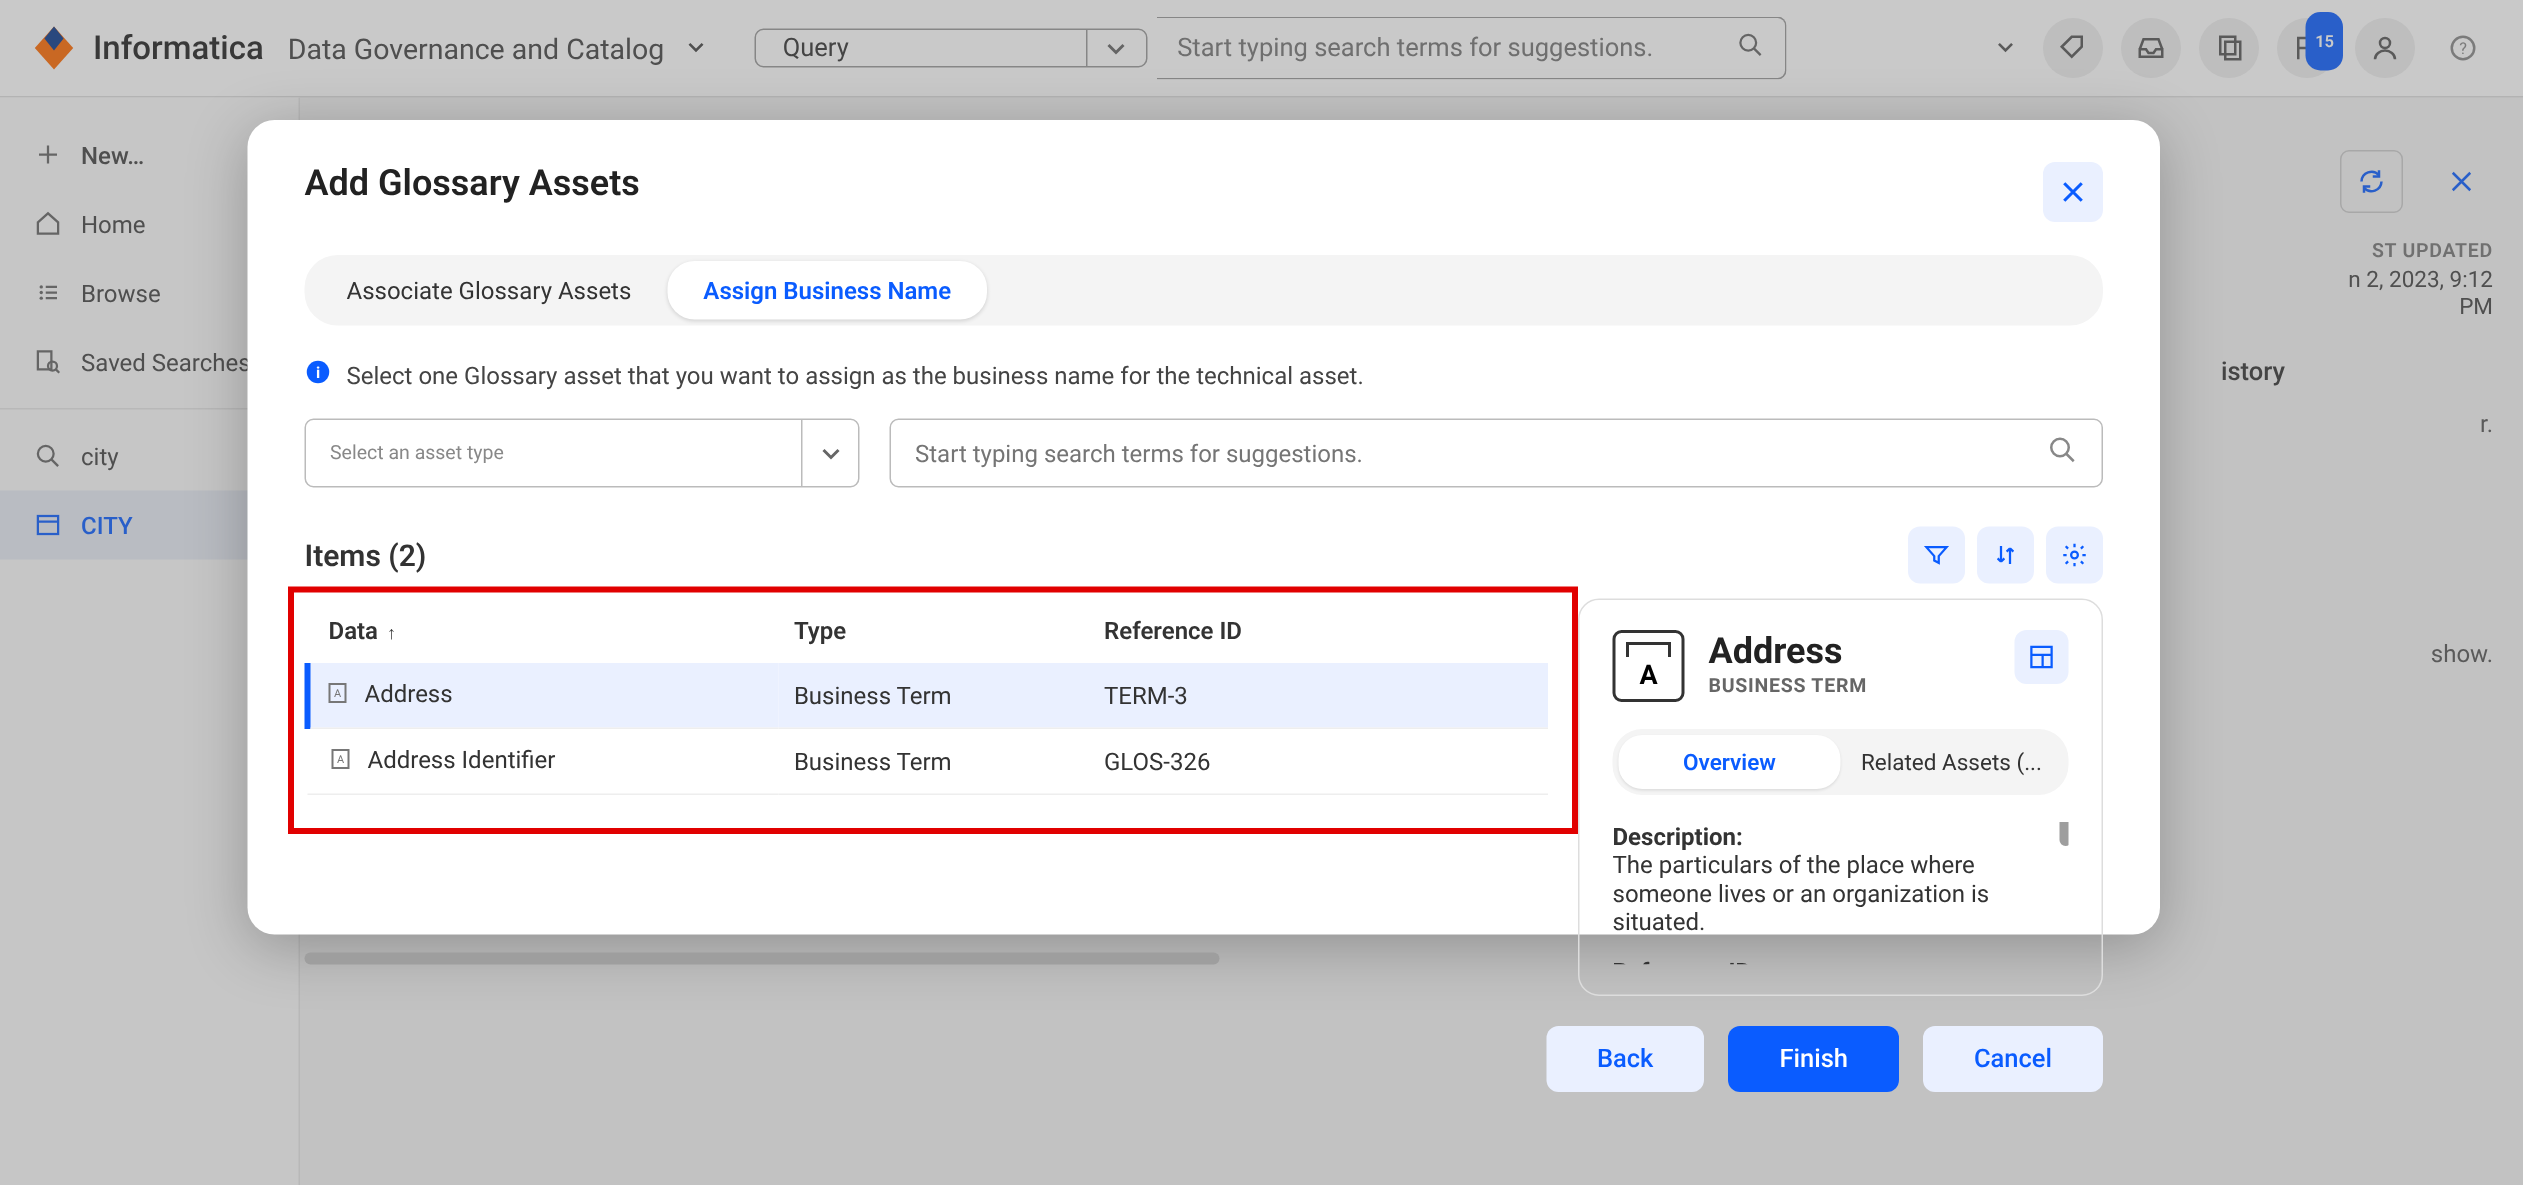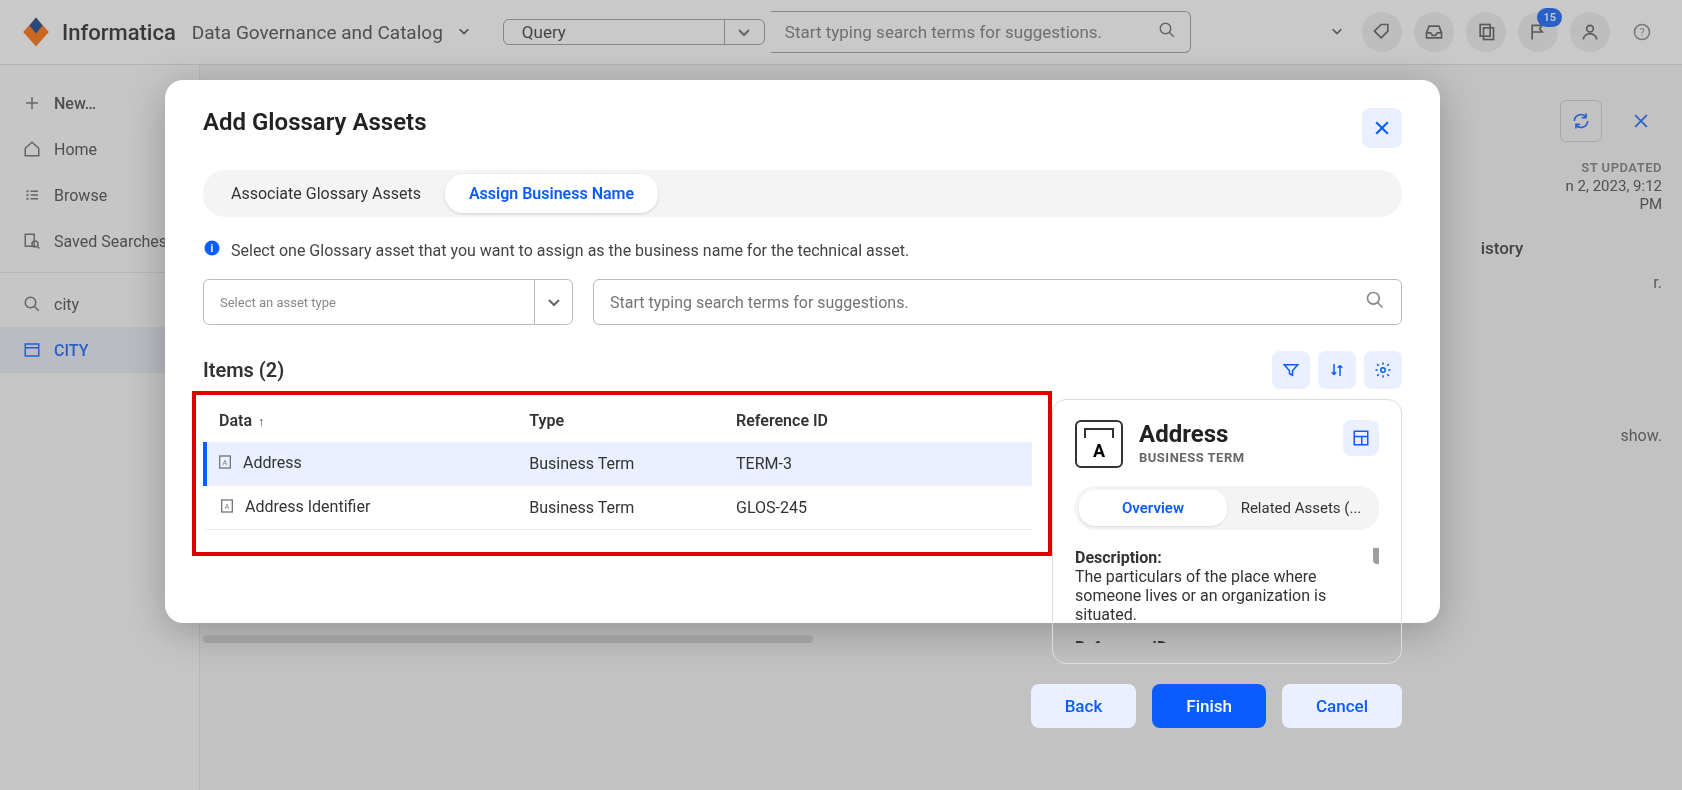--- a/index.html
+++ b/index.html
@@ -12,21 +12,21 @@
   .brand { font-size: 22px; font-weight: 500; color: #222; }
   .brand-sub { font-size: 19px; color: #444; margin-left: 6px; }
   .brand-dd { margin-left: 4px; color: #444; }
   .query-dd { margin-left: 20px; display: flex; border: 1px solid #999; border-radius: 6px; height: 26px; background: #fff; }
   .query-dd .qlabel { padding: 0 18px; font-size: 17px; color: #333; display: flex; align-items: center; width: 220px; }
   .query-dd .qchev { border-left: 1px solid #999; width: 40px; display: flex; align-items: center; justify-content: center; }
   .top-search { border: 1px solid #999; border-left: none; border-radius: 0 6px 6px 0; height: 42px; display: flex; align-items: center; padding: 0 14px; width: 420px; margin-left: -6px; background: #fff; }
   .top-search input { border: none; flex: 1; font-size: 17px; outline: none; background: transparent; }
   .topbar-spacer { flex: 1; }
   .icon-btn { width: 40px; height: 40px; border-radius: 20px; background: #eee; display: flex; align-items: center; justify-content: center; color: #555; position: relative; }
-  .bell-badge { position: absolute; top: -4px; right: -4px; background: #0a5cff; color: #fff; border-radius: 10px; font-size: 11px; padding: 3px 6px; font-weight: 600; }
+  .bell-badge { position: absolute; top: -4px; right: -4px; background: #0a5cff; color: #fff; border-radius: 10px; font-size: 11px; padding: 13px 6px; font-weight: 600; }
   
   
   .sidebar { position: absolute; top: 65px; left: 0; width: 200px; bottom: 0; background: #fafafa; border-right: 1px solid #e5e5e5; padding-top: 15px; }
   .sidebar-item { display: flex; align-items: center; gap: 12px; padding: 13px 22px; font-size: 16px; color: #444; cursor: pointer; }
   .sidebar-item .sicon { width: 20px; height: 20px; display: flex; align-items: center; justify-content: center; color: #666; }
   .sidebar-item.new { font-weight: 500; }
   .sidebar-sep { height: 1px; background: #e5e5e5; margin: 8px 0; }
   .sidebar-item.active { background: #e6ecf5; color: #0a5cff; font-weight: 500; }
   .sidebar-item.active .sicon { color: #0a5cff; }
   
@@ -349,21 +349,21 @@
                   </svg></span><span>Address</span></td>
             <td>Business Term</td>
             <td>TERM-3</td>
           </tr>
           <tr class="row">
             <td><span class="row-icon"><svg width="16" height="16" viewBox="0 0 24 24">
                     <rect x="4" y="3" width="16" height="18" stroke="currentColor" stroke-width="2" fill="none"></rect>
                     <text x="12" y="16" text-anchor="middle" font-size="11" fill="currentColor">A</text>
                   </svg></span><span>Address Identifier</span></td>
             <td>Business Term</td>
-            <td>GLOS-245</td>
+            <td>GLOS-326</td>
           </tr>
         </tbody>
       </table>
       <div class="hscroll-track">
           <div class="hscroll-thumb"></div>
         </div>
     </div>
 
     <div class="detail-panel">
       <div class="dp-head">

